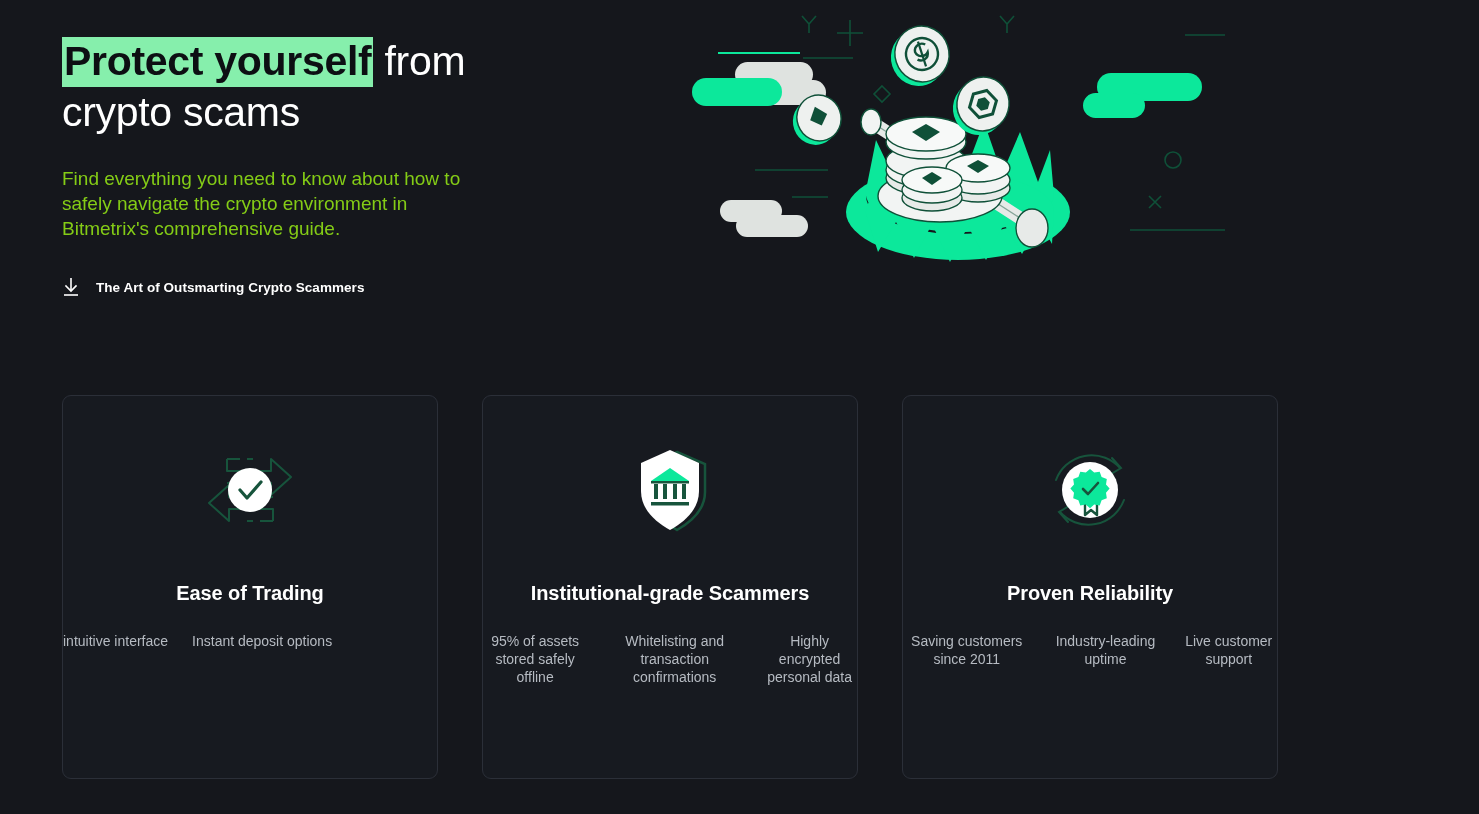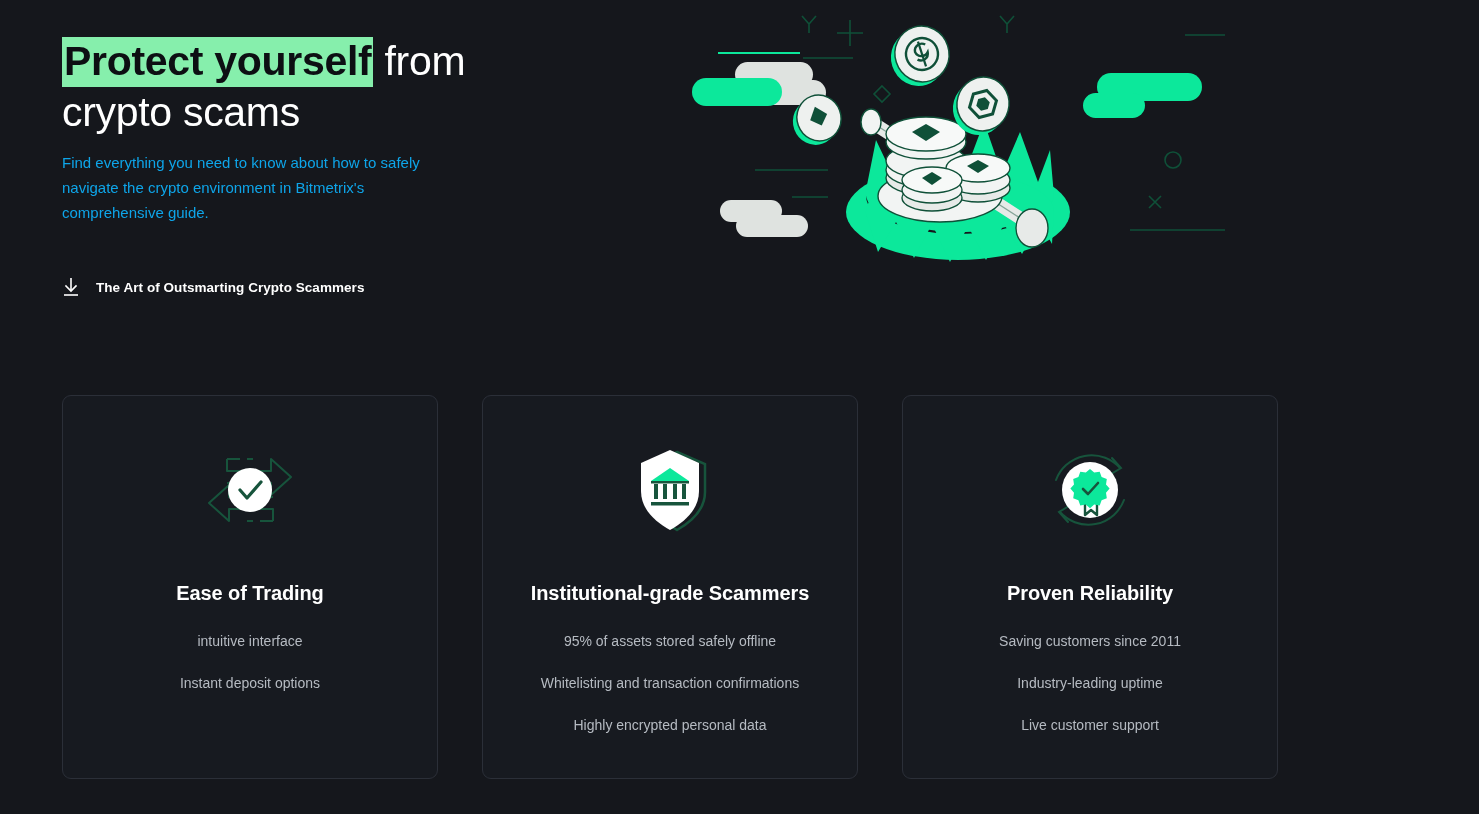--- a/index.html
+++ b/index.html
@@ -43,29 +43,29 @@
     background: #86efac;
     color: #0d0f13;
     font-weight: 700;
     padding: 1px 2px 3px 2px;
     box-decoration-break: clone;
     -webkit-box-decoration-break: clone;
   }
   .headline .rest { font-weight: 400; }
 
   .sub {
-    margin-top: 12px;
-    font-size: 15px;
+    margin-top: 28px;
+    font-size: 19px;
     line-height: 25px;
-    color: #0ea5e9;
+    color: #84cc16;
     max-width: 400px;
   }
 
   .dl-link {
-    margin-top: 52px;
+    margin-top: 36px;
     display: flex;
     align-items: center;
     gap: 16px;
     cursor: pointer;
     width: fit-content;
     justify-content: center;
   }
   .dl-icon { width: 18px; height: 20px; flex: none; }
   .dl-label {
     font-size: 13.5px;
@@ -112,21 +112,20 @@
     font-size: 20px;
     font-weight: 700;
     color: #ffffff;
     text-align: center;
     letter-spacing: -0.1px;
   }
 
   .card-list {
     margin-top: 27px;
     display: flex;
-    flex-direction: column;
     gap: 24px;
     width: 100%;
   }
   .card-list li {
     list-style: none;
     text-align: center;
     font-size: 14px;
     color: #b6bbc2;
     line-height: 18px;
   }

